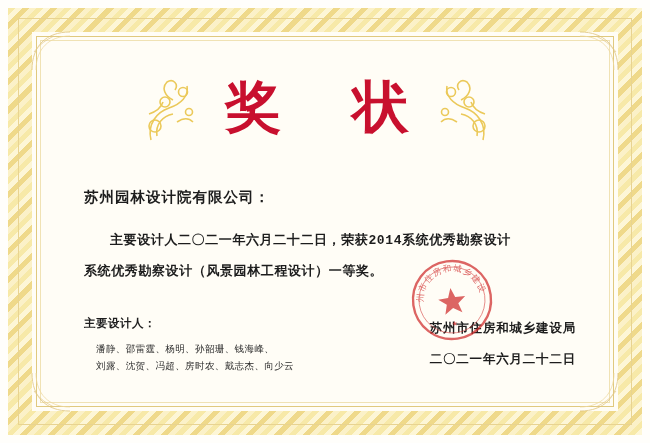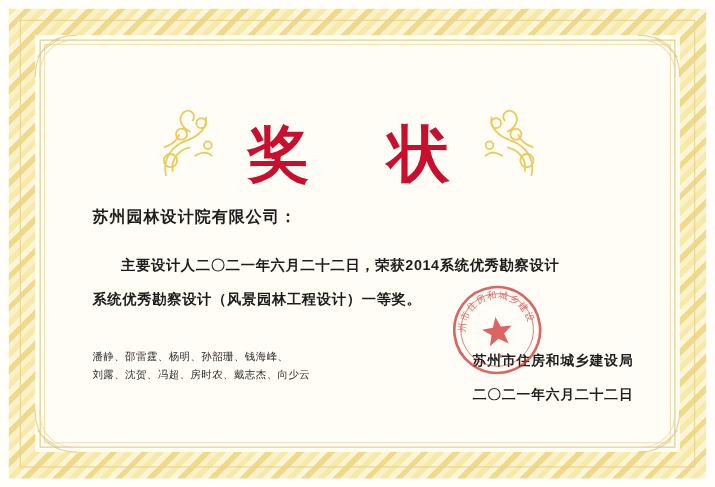--- a/index.html
+++ b/index.html
@@ -89,21 +89,21 @@
   }
 
   
   .title-row {
     position: absolute;
     left: 0;
     right: 16px;
     top: 30px;
     height: 90px;
     display: flex;
-    align-items: flex-end;
+    align-items: flex-start;
     justify-content: center;
   }
   .title-text {
     font-family: "DejaVu Serif", "Liberation Serif", serif;
     font-size: 56px;
     font-weight: bold;
     color: #c8102e;
     letter-spacing: 26px;
     text-indent: 26px;
     line-height: 1;
@@ -117,21 +117,21 @@
   }
   .ornament.right { transform: scaleX(-1); }
 
   
   .body-block {
     position: absolute;
     left: 36px;
     right: 30px;
     top: 140px;
     color: #1d1d1d;
-    font-family: Liberation Sans, sans-serif;
+    font-family: Liberation Mono, monospace;
   }
   .salutation {
     font-size: 14.5px;
     font-weight: bold;
     letter-spacing: 1px;
     margin-bottom: 18px;
   }
   .para {
     font-size: 13px;
     font-weight: bold;
@@ -153,20 +153,21 @@
     font-size: 11.5px;
     font-weight: bold;
     letter-spacing: 0.5px;
     margin-bottom: 9px;
   }
   .designers-line {
     font-size: 9.5px;
     letter-spacing: 0.4px;
     line-height: 17px;
     color: #2a2a2a;
+    margin-left: 12px;
   }
 
   
   .signature {
     position: absolute;
     right: 26px;
     top: 272px;
     text-align: center;
     color: #1d1d1d;
     font-family: "DejaVu Sans", "Liberation Sans", sans-serif;
@@ -273,20 +274,21 @@
 
     <div class="body-block">
       <div class="salutation">苏州园林设计院有限公司：</div>
       <div class="para">
         <span class="indent"></span><span>主要设计人</span><span>二〇二一年六月二十二日</span><span>，荣获</span><span>2014</span><span>系统优秀勘察设计</span><br>
         <span>系统优秀勘察设计（风景园林工程设计）一等奖。</span>
       </div>
     </div>
 
     <div class="designers">
+      <div class="designers-label">主要设计人：</div>
       <div class="designers-line">潘静、邵雷霆、杨明、孙韶珊、钱海峰、</div>
       <div class="designers-line">刘露、沈贺、冯超、房时农、戴志杰、向少云</div>
     </div>
 
     <div class="signature">
       <div class="issuer">苏州市住房和城乡建设局</div>
       <div class="issue-date">二〇二一年六月二十二日</div>
     </div>
 
   </div>

